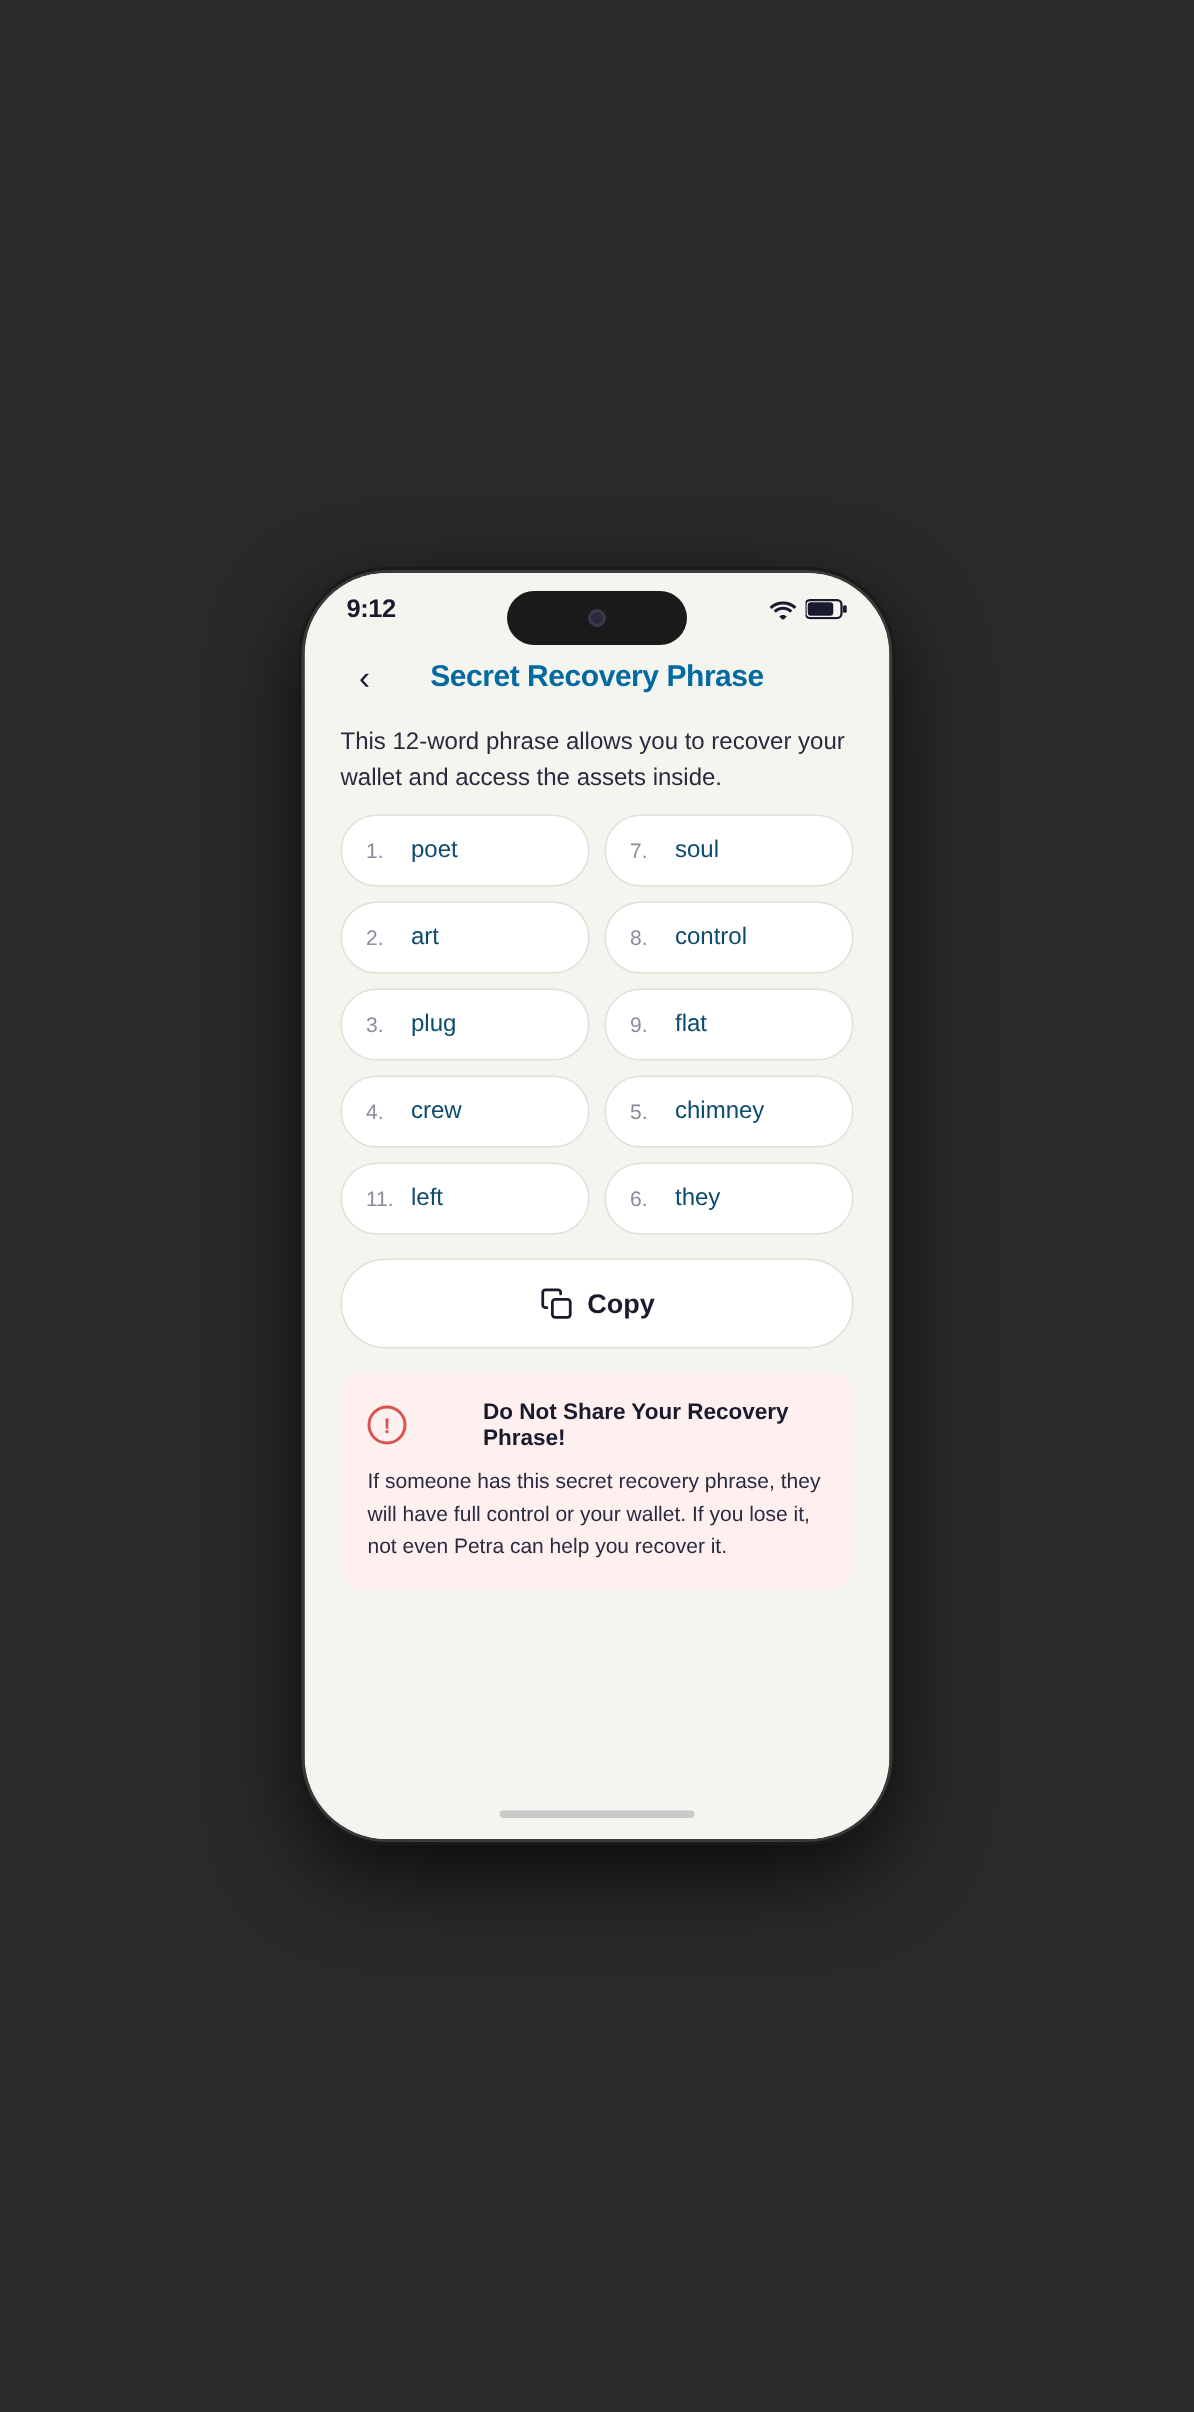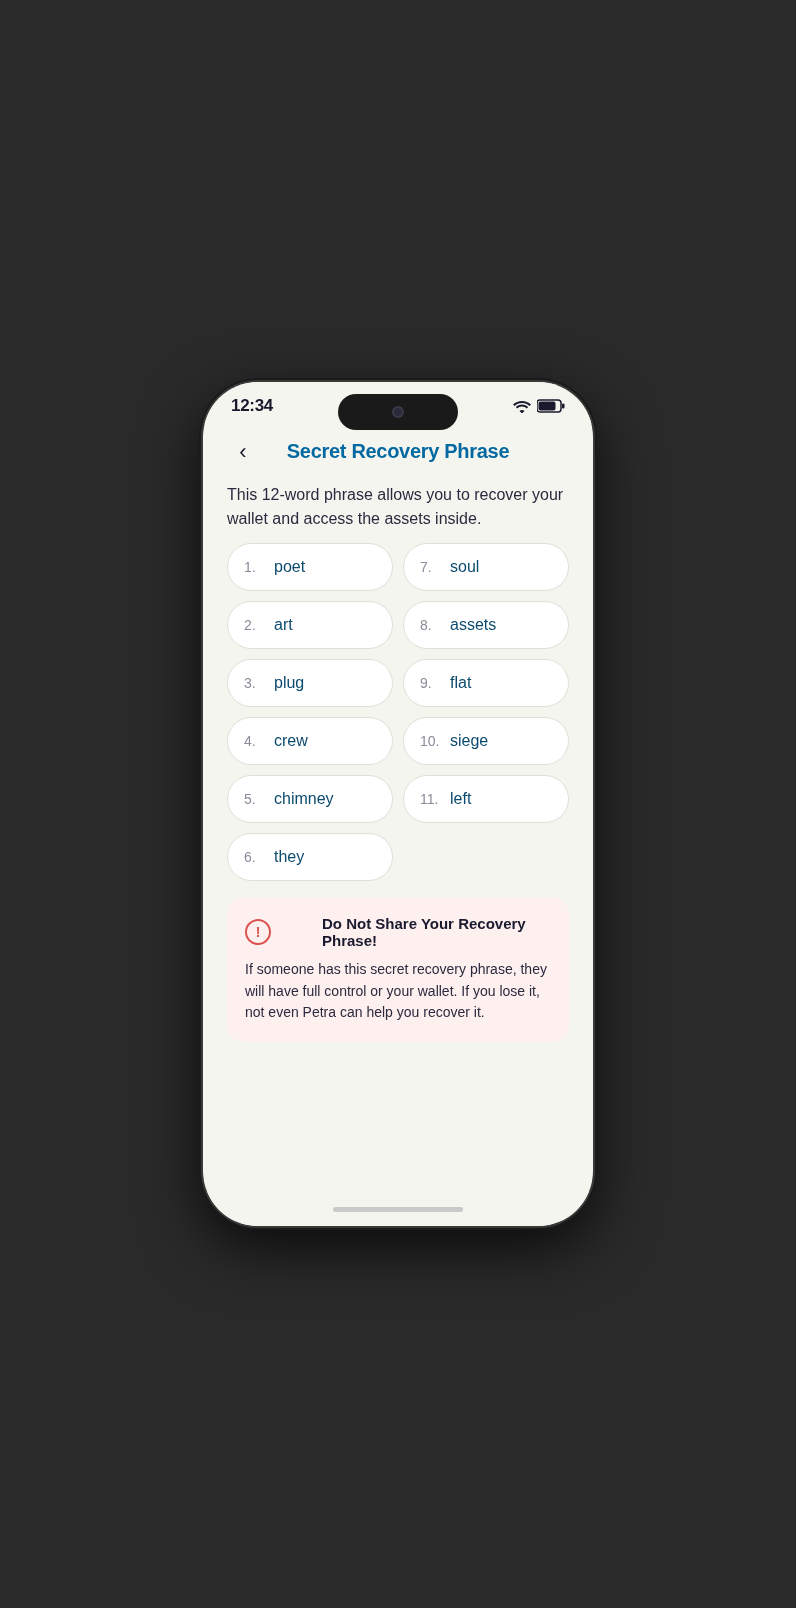--- a/index.html
+++ b/index.html
@@ -272,21 +272,21 @@
 <body>
 
 <div class="phone-frame">
   <div class="dynamic-island">
     <div class="dynamic-island-dot"></div>
   </div>
 
   <div class="screen">
 
     <div class="status-bar">
-      <span class="status-time">12:34</span>
+      <span class="status-time">9:12</span>
       <div class="status-icons">
 
         <svg width="18" height="13" viewBox="0 0 18 13">
           <path d="M9 3C6.1 3 3.5 4.1 1.5 6L0 4.5C2.4 2.2 5.6 1 9 1s6.6 1.2 9 3.5L16.5 6C14.5 4.1 11.9 3 9 3z" fill="#1a1a2e"></path>
           <path d="M9 6.5c-1.9 0-3.6.8-4.8 2L2.8 7C4.4 5.5 6.6 4.5 9 4.5s4.6 1 6.2 2.5L13.8 8.5C12.6 7.3 10.9 6.5 9 6.5z" fill="#1a1a2e"></path>
           <path d="M9 10c-1 0-1.9.4-2.5 1L9 13.5 11.5 11C10.9 10.4 10 10 9 10z" fill="#1a1a2e"></path>
         </svg>
 
         <svg width="28" height="14" viewBox="0 0 28 14">
           <rect x="0" y="1" width="24" height="12" rx="3" ry="3" fill="none" stroke="#1a1a2e" stroke-width="1.5"></rect>
@@ -317,56 +317,59 @@
           <span class="word-num">7.</span>
           <span class="word-text">soul</span>
         </div>
 
         <div class="word-pill">
           <span class="word-num">2.</span>
           <span class="word-text">art</span>
         </div>
         <div class="word-pill">
           <span class="word-num">8.</span>
-          <span class="word-text">assets</span>
+          <span class="word-text">control</span>
         </div>
 
         <div class="word-pill">
           <span class="word-num">3.</span>
           <span class="word-text">plug</span>
         </div>
         <div class="word-pill">
           <span class="word-num">9.</span>
           <span class="word-text">flat</span>
         </div>
 
         <div class="word-pill">
           <span class="word-num">4.</span>
           <span class="word-text">crew</span>
         </div>
-        <div class="word-pill">
-          <span class="word-num">10.</span>
-          <span class="word-text">siege</span>
-        </div>
 
         <div class="word-pill">
           <span class="word-num">5.</span>
           <span class="word-text">chimney</span>
         </div>
         <div class="word-pill">
           <span class="word-num">11.</span>
           <span class="word-text">left</span>
         </div>
 
         <div class="word-pill">
           <span class="word-num">6.</span>
           <span class="word-text">they</span>
         </div>
       </div>
 
+      <button class="copy-button">
+        <svg width="22" height="22" viewBox="0 0 24 24" fill="none" stroke="#1a1a2e" stroke-width="2" stroke-linecap="round" stroke-linejoin="round">
+          <rect x="9" y="9" width="13" height="13" rx="2" ry="2"></rect>
+          <path d="M5 15H4a2 2 0 0 1-2-2V4a2 2 0 0 1 2-2h9a2 2 0 0 1 2 2v1"></path>
+        </svg>
+        <span class="copy-label">Copy</span>
+      </button>
 
       <div class="warning-box">
         <div class="warning-header">
           <div class="warning-icon">
             <span class="warning-icon-inner">!</span>
           </div>
           <span class="warning-title">Do Not Share Your Recovery Phrase!</span>
         </div>
         <p class="warning-text">If someone has this secret recovery phrase, they will have full control or your wallet. If you lose it, not even Petra can help you recover it.</p>
       </div>

